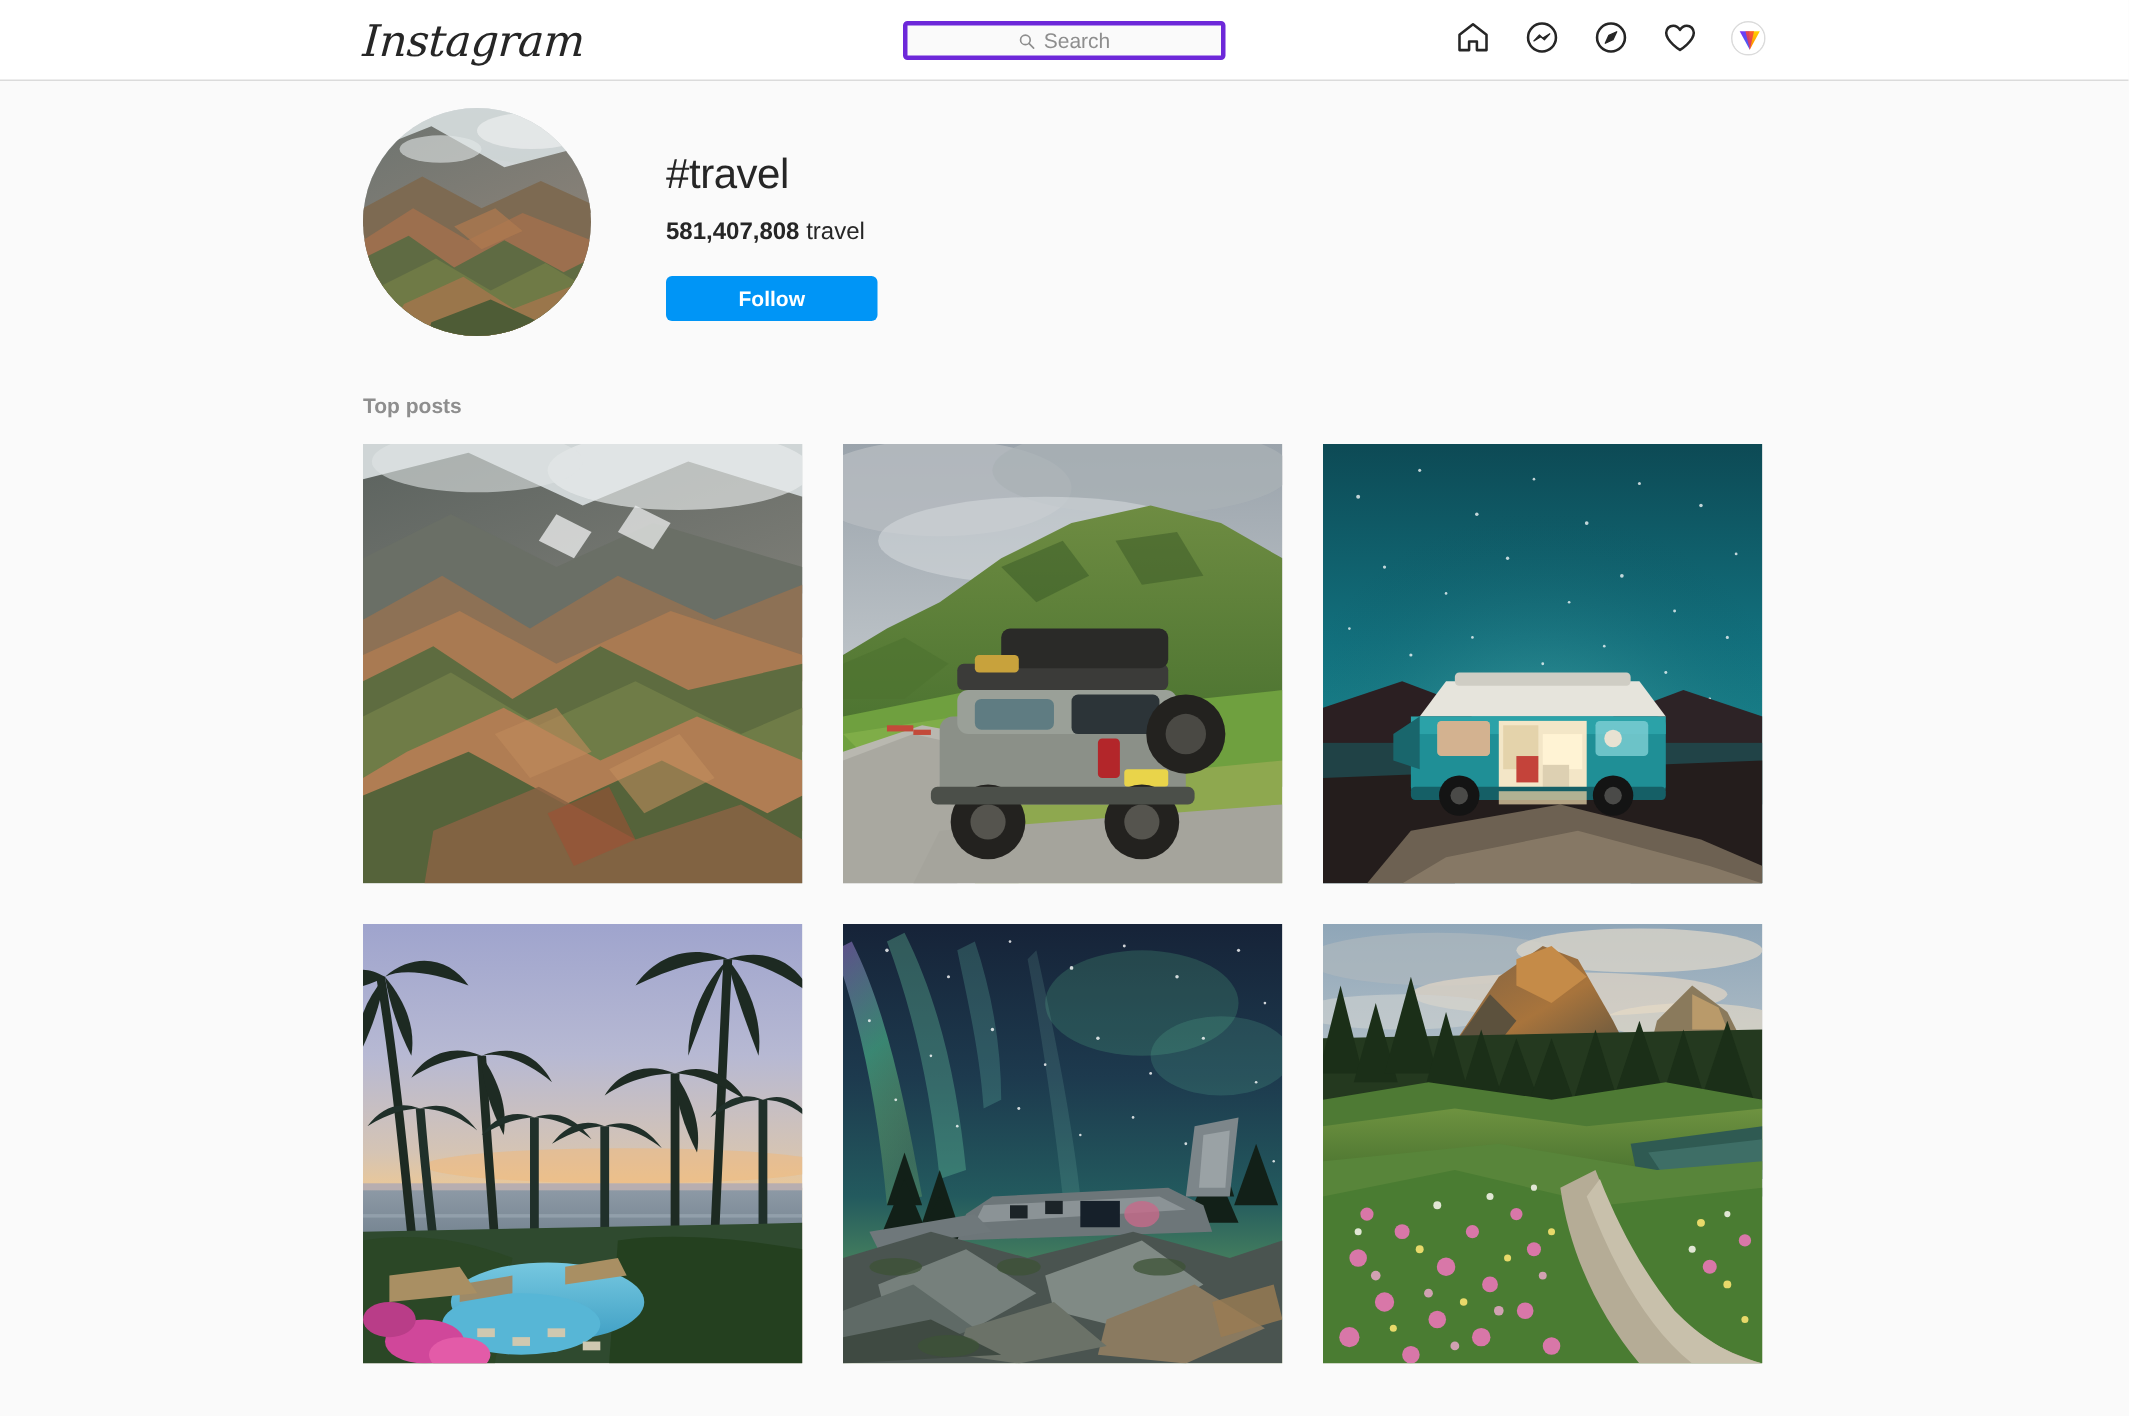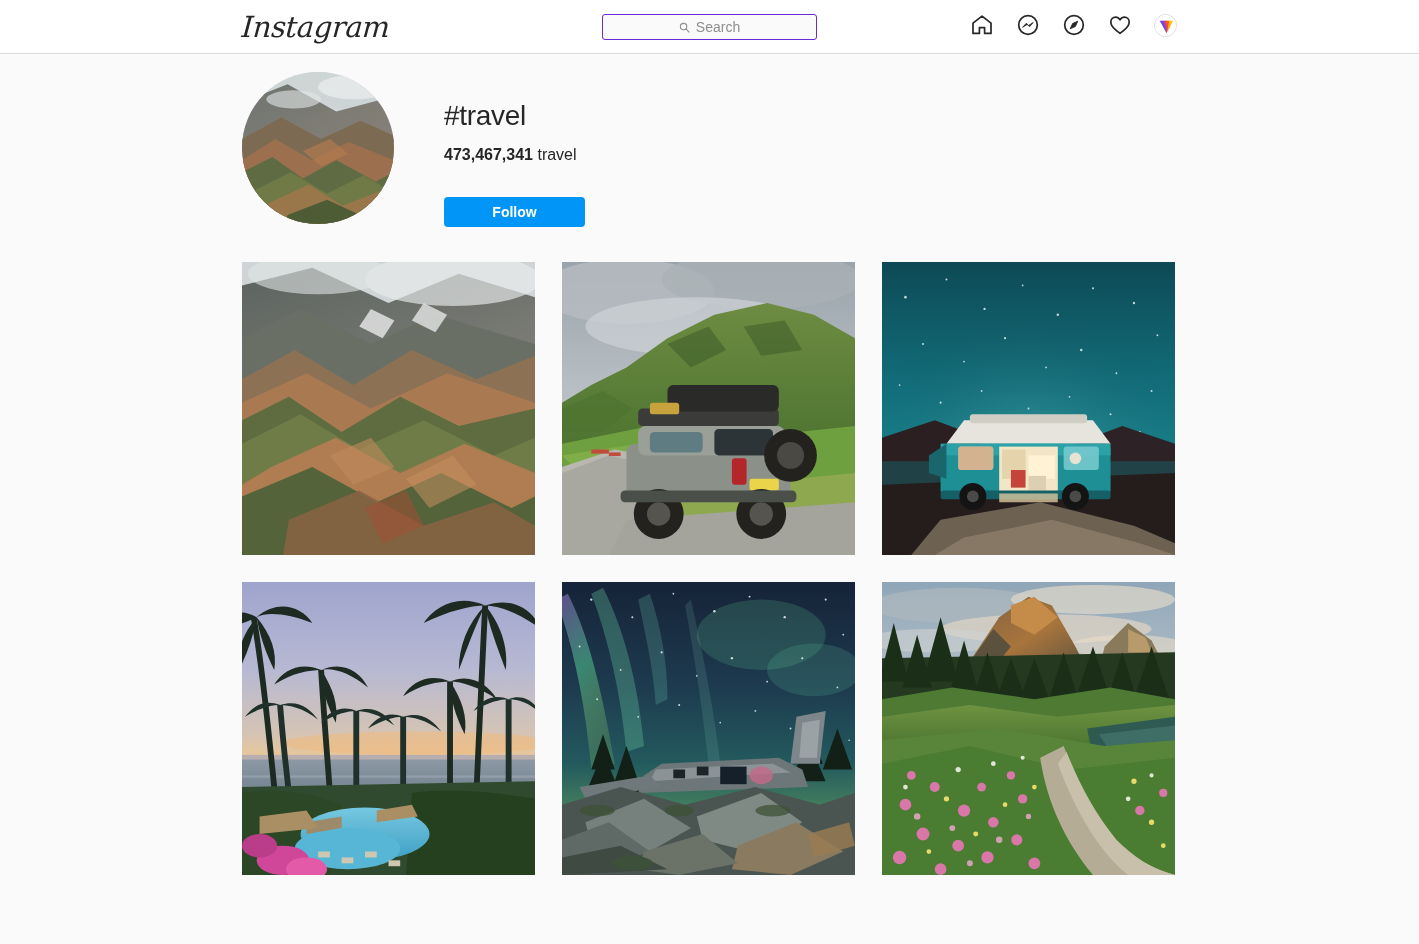--- a/index.html
+++ b/index.html
@@ -32,21 +32,21 @@
     font-weight: 400;
     color: #262626;
     letter-spacing: -0.4px;
     line-height: 32px;
     transform: skewX(-4deg);
   }
   .search-box {
     position: absolute; left: 602px; top: 14px;
     width: 215px; height: 26px;
     background: #fafafa;
-    border: 1px solid #6d28d9;
+    border: 3px solid #6d28d9;
     border-radius: 3px;
     display: flex; align-items: center; justify-content: center;
     gap: 6px;
   }
   .search-icon { width: 11px; height: 11px; display: block; }
   .search-placeholder {
     font-size: 14px;
     color: #8e8e8e;
     line-height: 14px;
     font-family: "Liberation Sans", sans-serif;
@@ -99,21 +99,21 @@
   }
   .post-count {
     margin-top: 14px;
     font-size: 16px;
     color: #262626;
     line-height: 18px;
   }
   .post-count b { font-weight: 700; }
   .post-count span { font-weight: 400; }
   .follow-button {
-    margin-top: 33px;
+    margin-top: 20px;
     width: 141px; height: 30px;
     background: #0095f6;
     border: none; border-radius: 4px;
     color: #ffffff;
     font-size: 14px;
     font-weight: 700;
     font-family: "Liberation Sans", sans-serif;
     cursor: pointer;
     display: flex; align-items: center; justify-content: center;
   }
@@ -232,28 +232,29 @@
           <path d="M30 94 L56 84 L82 96 L100 90 L100 100 L28 100 Z" fill="#4e5c36"></path>
           <path d="M40 52 L58 44 L70 54 L52 62 Z" fill="#b07a50" opacity="0.7"></path>
           <ellipse cx="34" cy="18" rx="18" ry="6" fill="#e3e7e7" opacity="0.6"></ellipse>
           <ellipse cx="74" cy="10" rx="24" ry="8" fill="#eceeee" opacity="0.7"></ellipse>
         </svg>
       </div>
 
       <div class="profile-meta">
         <h1 class="hashtag-title">#travel</h1>
         <div class="post-count">
-          <b>473,467,341</b>
+          <b>581,407,808</b>
           <span>travel</span>
         </div>
         <button class="follow-button">Follow</button>
       </div>
 
     </div>
 
+    <div class="section-title">Top posts</div>
 
     <div class="grid">
 
       <a class="tile">
         <svg width="293" height="293" viewBox="0 0 100 100" preserveAspectRatio="none">
           <defs>
             <linearGradient id="t1sky" x1="0" y1="0" x2="0" y2="1">
               <stop offset="0%" stop-color="#d6dbdd"></stop>
                 <stop offset="100%" stop-color="#bcc2be"></stop>
             </linearGradient>

